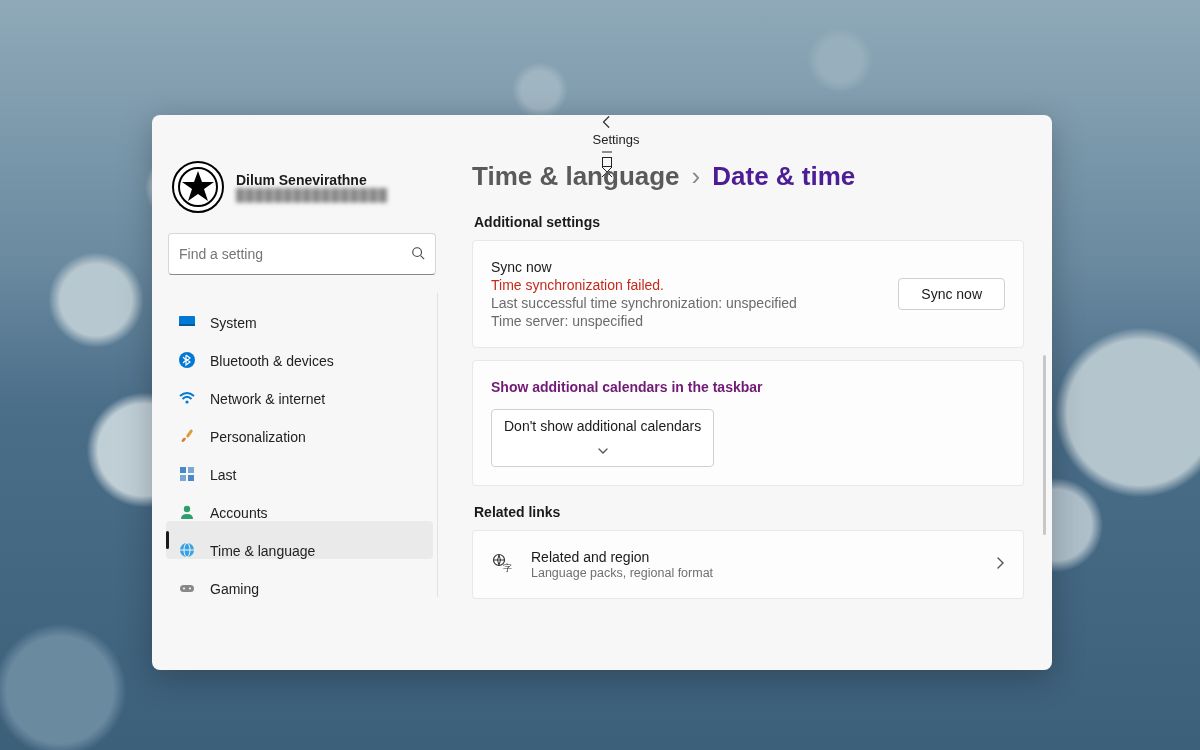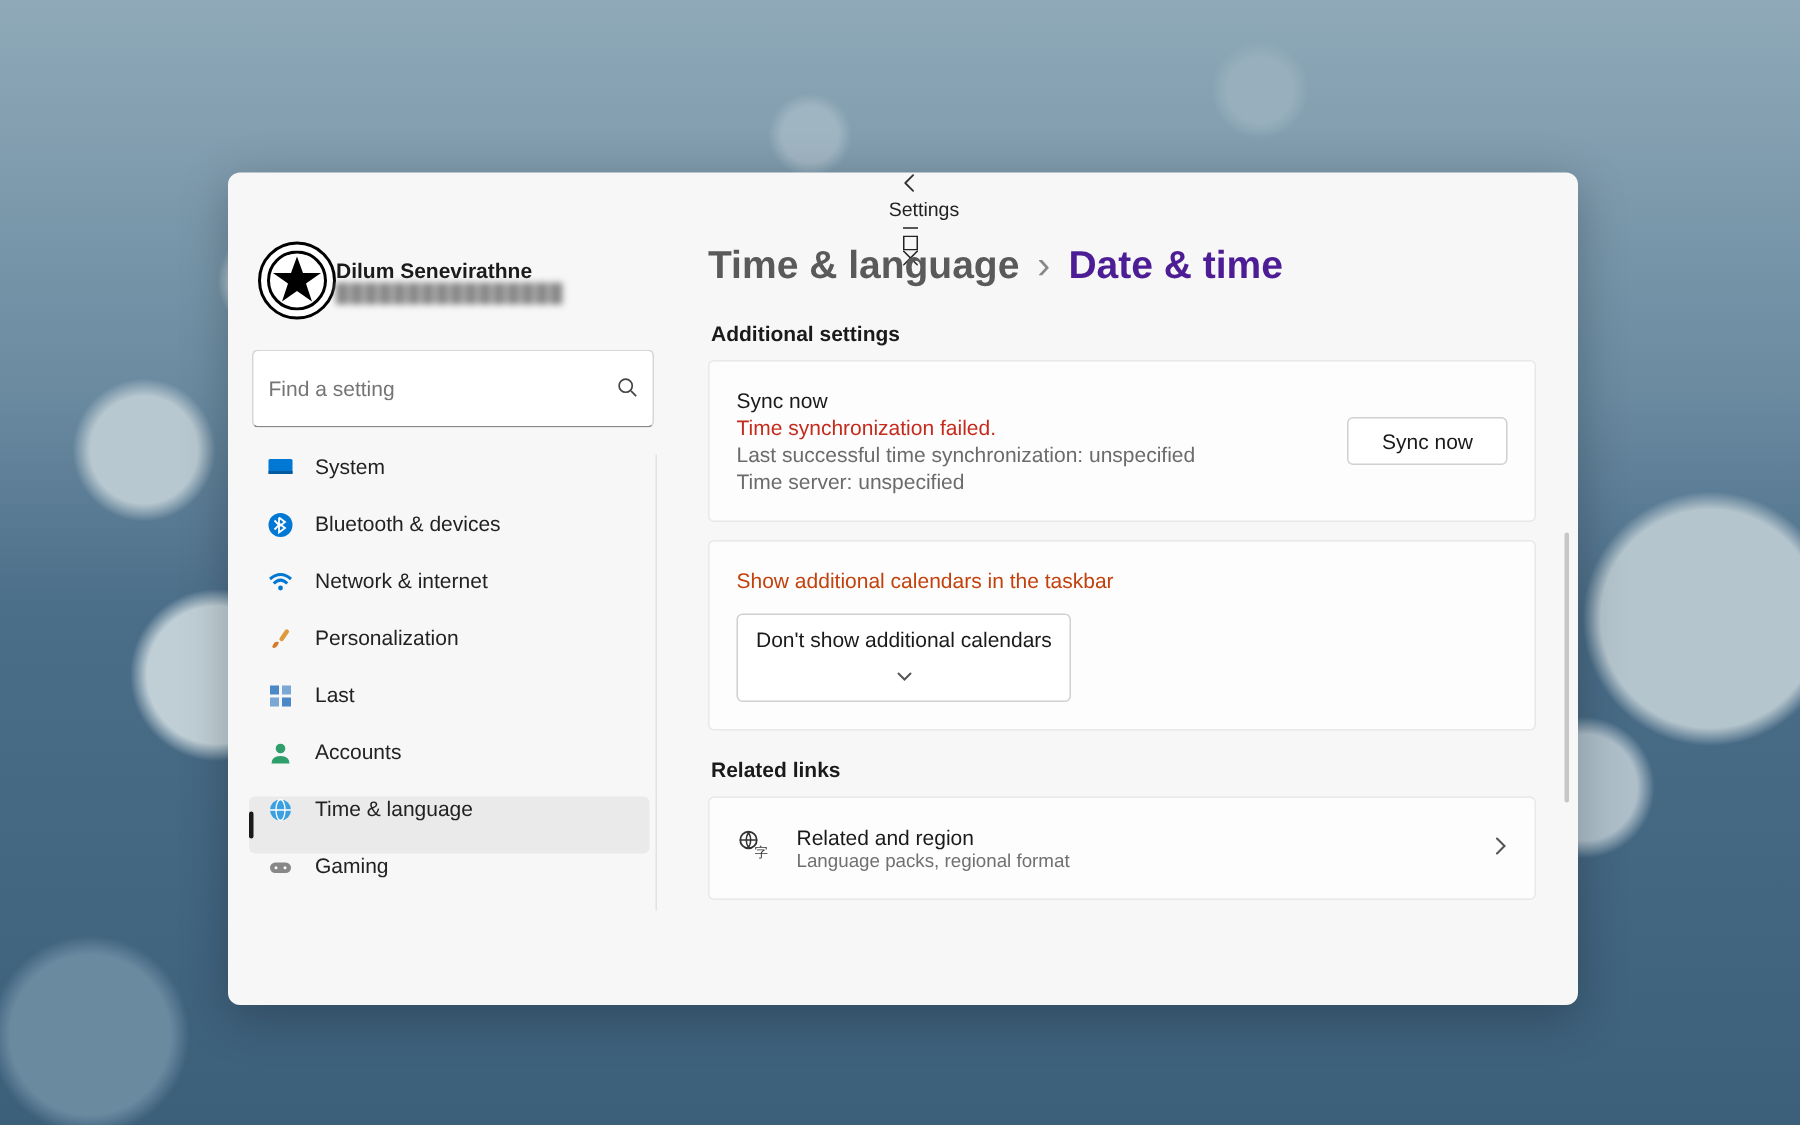--- a/index.html
+++ b/index.html
@@ -22,37 +22,37 @@
     display: flex; flex-direction: column; overflow: hidden;
   }
   .titlebar { height: 40px; display: flex; align-items: center; padding: 0 6px 0 16px; flex-direction: column; }
   .titlebar .back { width: 20px; text-align: center; color: #333; cursor: pointer; font-size: 14px;}
   .titlebar .title { margin-left: 18px; font-size: 13px; color: #222; }
   .titlebar .spacer { flex: 1; }
   .winbtn { width: 44px; height: 32px; display: flex; align-items: center; justify-content: center; color: #222; cursor: pointer; }
   .winbtn svg { width: 10px; height: 10px; }
   .body { flex: 1; display: flex; overflow: hidden; }
   .sidebar { width: 300px; padding: 0 14px 10px 14px; display: flex; flex-direction: column; }
-  .profile { display: flex; align-items: center; gap: 0; padding: 6px 6px 14px 6px; }
+  .profile { display: flex; align-items: center; gap: 12px; padding: 6px 6px 14px 6px; }
   .avatar {
     width: 52px; height: 52px; border-radius: 50%; background: #fff; border: 2px solid #000;
     display:flex;align-items:center;justify-content:center;overflow:hidden;
   }
   .avatar svg { width: 40px; height: 40px; }
   .profile-name { font-size: 14px; font-weight: 600; color: #1b1b1b; }
   .profile-sub { font-size: 12px; color: #888; letter-spacing: 1px; filter: blur(2px); user-select: none; }
   .search {
-    display: flex; align-items: center; height: 52px; background: #fff; border: 1px solid #d6d6d6;
+    display: flex; align-items: center; height: 42px; background: #fff; border: 1px solid #d6d6d6;
     border-bottom: 1.5px solid #888; border-radius: 4px; padding: 0 10px; margin: 6px 2px 18px 2px;
   }
   .search input { flex:1; border:none; outline:none; font-size: 14px; color:#555; background:transparent; }
   .search .sicon { color:#555; font-size:13px; }
   .nav { display:flex; flex-direction:column; gap:0; border-right:1px solid #e2e2e2; padding-right:4px; overflow-y:auto; }
   .nav-item {
-    display:flex; align-items:flex-start; gap:14px; height:38px; padding:0 12px; border-radius:4px;
+    display:flex; align-items:flex-end; gap:14px; height:38px; padding:0 12px; border-radius:4px;
     font-size:14px; color:#222; cursor:pointer; position:relative;
   }
   .nav-item.selected { background:#eaeaea; }
   .nav-item.selected::before {
     content:""; position:absolute; left:0; top:10px; bottom:10px; width:3px; background:#1a1a1a; border-radius:2px;
   }
   .nav-icon { width:18px; height:18px; display:flex; align-items:center; justify-content:center; }
   .main { flex:1; padding: 6px 28px 0 20px; overflow-y:auto; position:relative; }
   .breadcrumb { display:flex; align-items:center; gap:12px; font-size:26px; margin: 0 0 22px 0; }
   .bc-parent { color:#5a5a5a; font-weight:600; cursor:pointer; }
@@ -63,21 +63,21 @@
     background:#fdfdfd; border:1px solid #e8e8e8; border-radius:4px; padding:18px 18px; margin-bottom:12px;
   }
   .sync-row { display:flex; align-items:center; gap:16px; }
   .sync-text { flex:1; font-size:14px; color:#1a1a1a; }
   .sync-text .error { color:#c42b1c; font-size:14px; margin-top:2px; }
   .sync-text .meta { color:#6b6b6b; font-size:14px; margin-top:2px; }
   .btn {
     background:#fff; border:1px solid #d0d0d0; border-radius:4px; padding:7px 22px; font-size:14px;
     color:#1a1a1a; cursor:pointer;
   }
-  .cal-label { font-size:14px; color:#c2410c; margin-bottom:14px; }
+  .cal-label { font-size:14px; color:#701a75; margin-bottom:14px;font-weight:bold; }
   .dropdown {
     display:inline-flex; align-items:center; gap:12px; background:#fff; border:1px solid #d0d0d0;
     border-radius:4px; padding:8px 12px; font-size:14px; color:#1a1a1a; cursor:pointer;flex-direction:column;
   }
   .dropdown .chev { color:#555; font-size:11px; }
   .link-row { display:flex; align-items:center; gap:18px; }
   .link-icon { width:22px; color:#333; }
   .link-text .lt-title { font-size:14px; color:#1a1a1a; }
   .link-text .lt-sub { font-size:12.5px; color:#707070; margin-top:1px; }
   .link-row .spacer { flex:1; }

